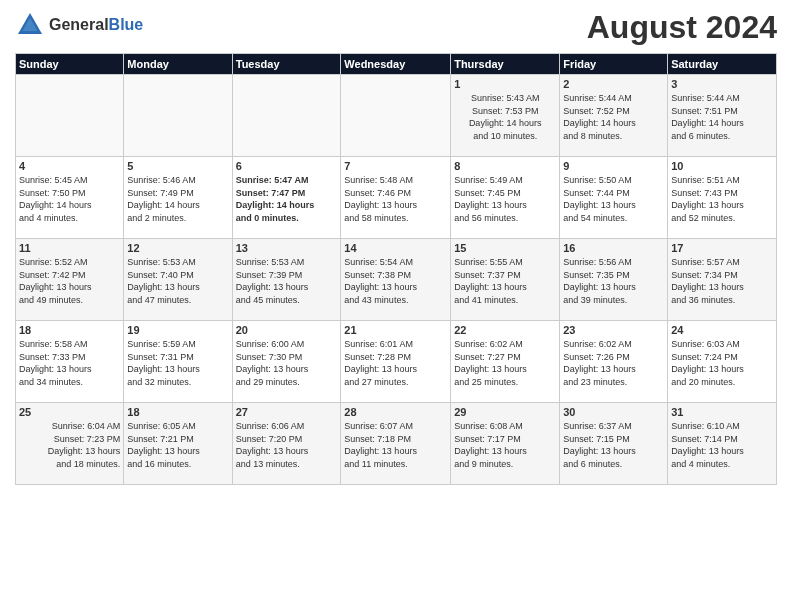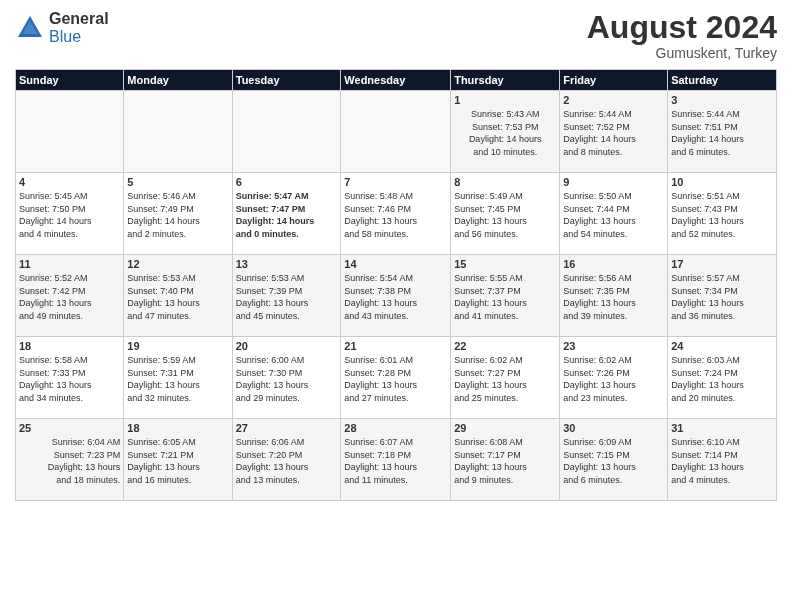--- a/index.html
+++ b/index.html
@@ -21,31 +21,31 @@
       align-items: flex-start;
       margin-bottom: 8px;
     }
     .logo {
       display: flex;
       align-items: center;
       gap: 4px;
     }
     .logo-text {
       display: flex;
-      flex-direction: column;
+      flex-direction: row;
       line-height: 1.1;
     }
     .logo-general {
       font-size: 16px;
       font-weight: bold;
       color: #333;
     }
     .logo-blue {
       font-size: 16px;
-      font-weight: normal;
+      font-weight: bold;
       color: #2e6bb5;
     }
     .logo-icon {
       width: 30px;
       height: 30px;
     }
     .title-area {
       text-align: right;
     }
     .main-title {
@@ -112,21 +112,20 @@
         <polygon points="20,4 36,32 4,32" fill="#2e6bb5"></polygon>
         <polygon points="20,10 30,28 10,28" fill="#5a9fd4" opacity="0.5"></polygon>
       </svg>
       <div class="logo-text">
         <span class="logo-general">General</span>
         <span class="logo-blue">Blue</span>
       </div>
     </div>
     <div class="title-area">
       <div class="main-title">August 2024</div>
-      <div class="subtitle">Gumuskent, Turkey</div>
     </div>
   </div>
 
   <table class="calendar">
     <thead>
       <tr>
       <th>Sunday</th>
           <th>Monday</th>
           <th>Tuesday</th>
           <th>Wednesday</th>
@@ -347,21 +346,21 @@
           </td>
           <td>
             <span class="day-num">29</span>
             <div class="day-info" style="white-space: pre-line;">Sunrise: 6:08 AM
 Sunset: 7:17 PM
 Daylight: 13 hours
 and 9 minutes.</div>
           </td>
           <td>
             <span class="day-num">30</span>
-            <div class="day-info" style="white-space: pre-line;">Sunrise: 6:09 AM
+            <div class="day-info" style="white-space: pre-line;">Sunrise: 6:37 AM
 Sunset: 7:15 PM
 Daylight: 13 hours
 and 6 minutes.</div>
           </td>
           <td>
             <span class="day-num">31</span>
             <div class="day-info" style="white-space: pre-line;">Sunrise: 6:10 AM
 Sunset: 7:14 PM
 Daylight: 13 hours
 and 4 minutes.</div>

